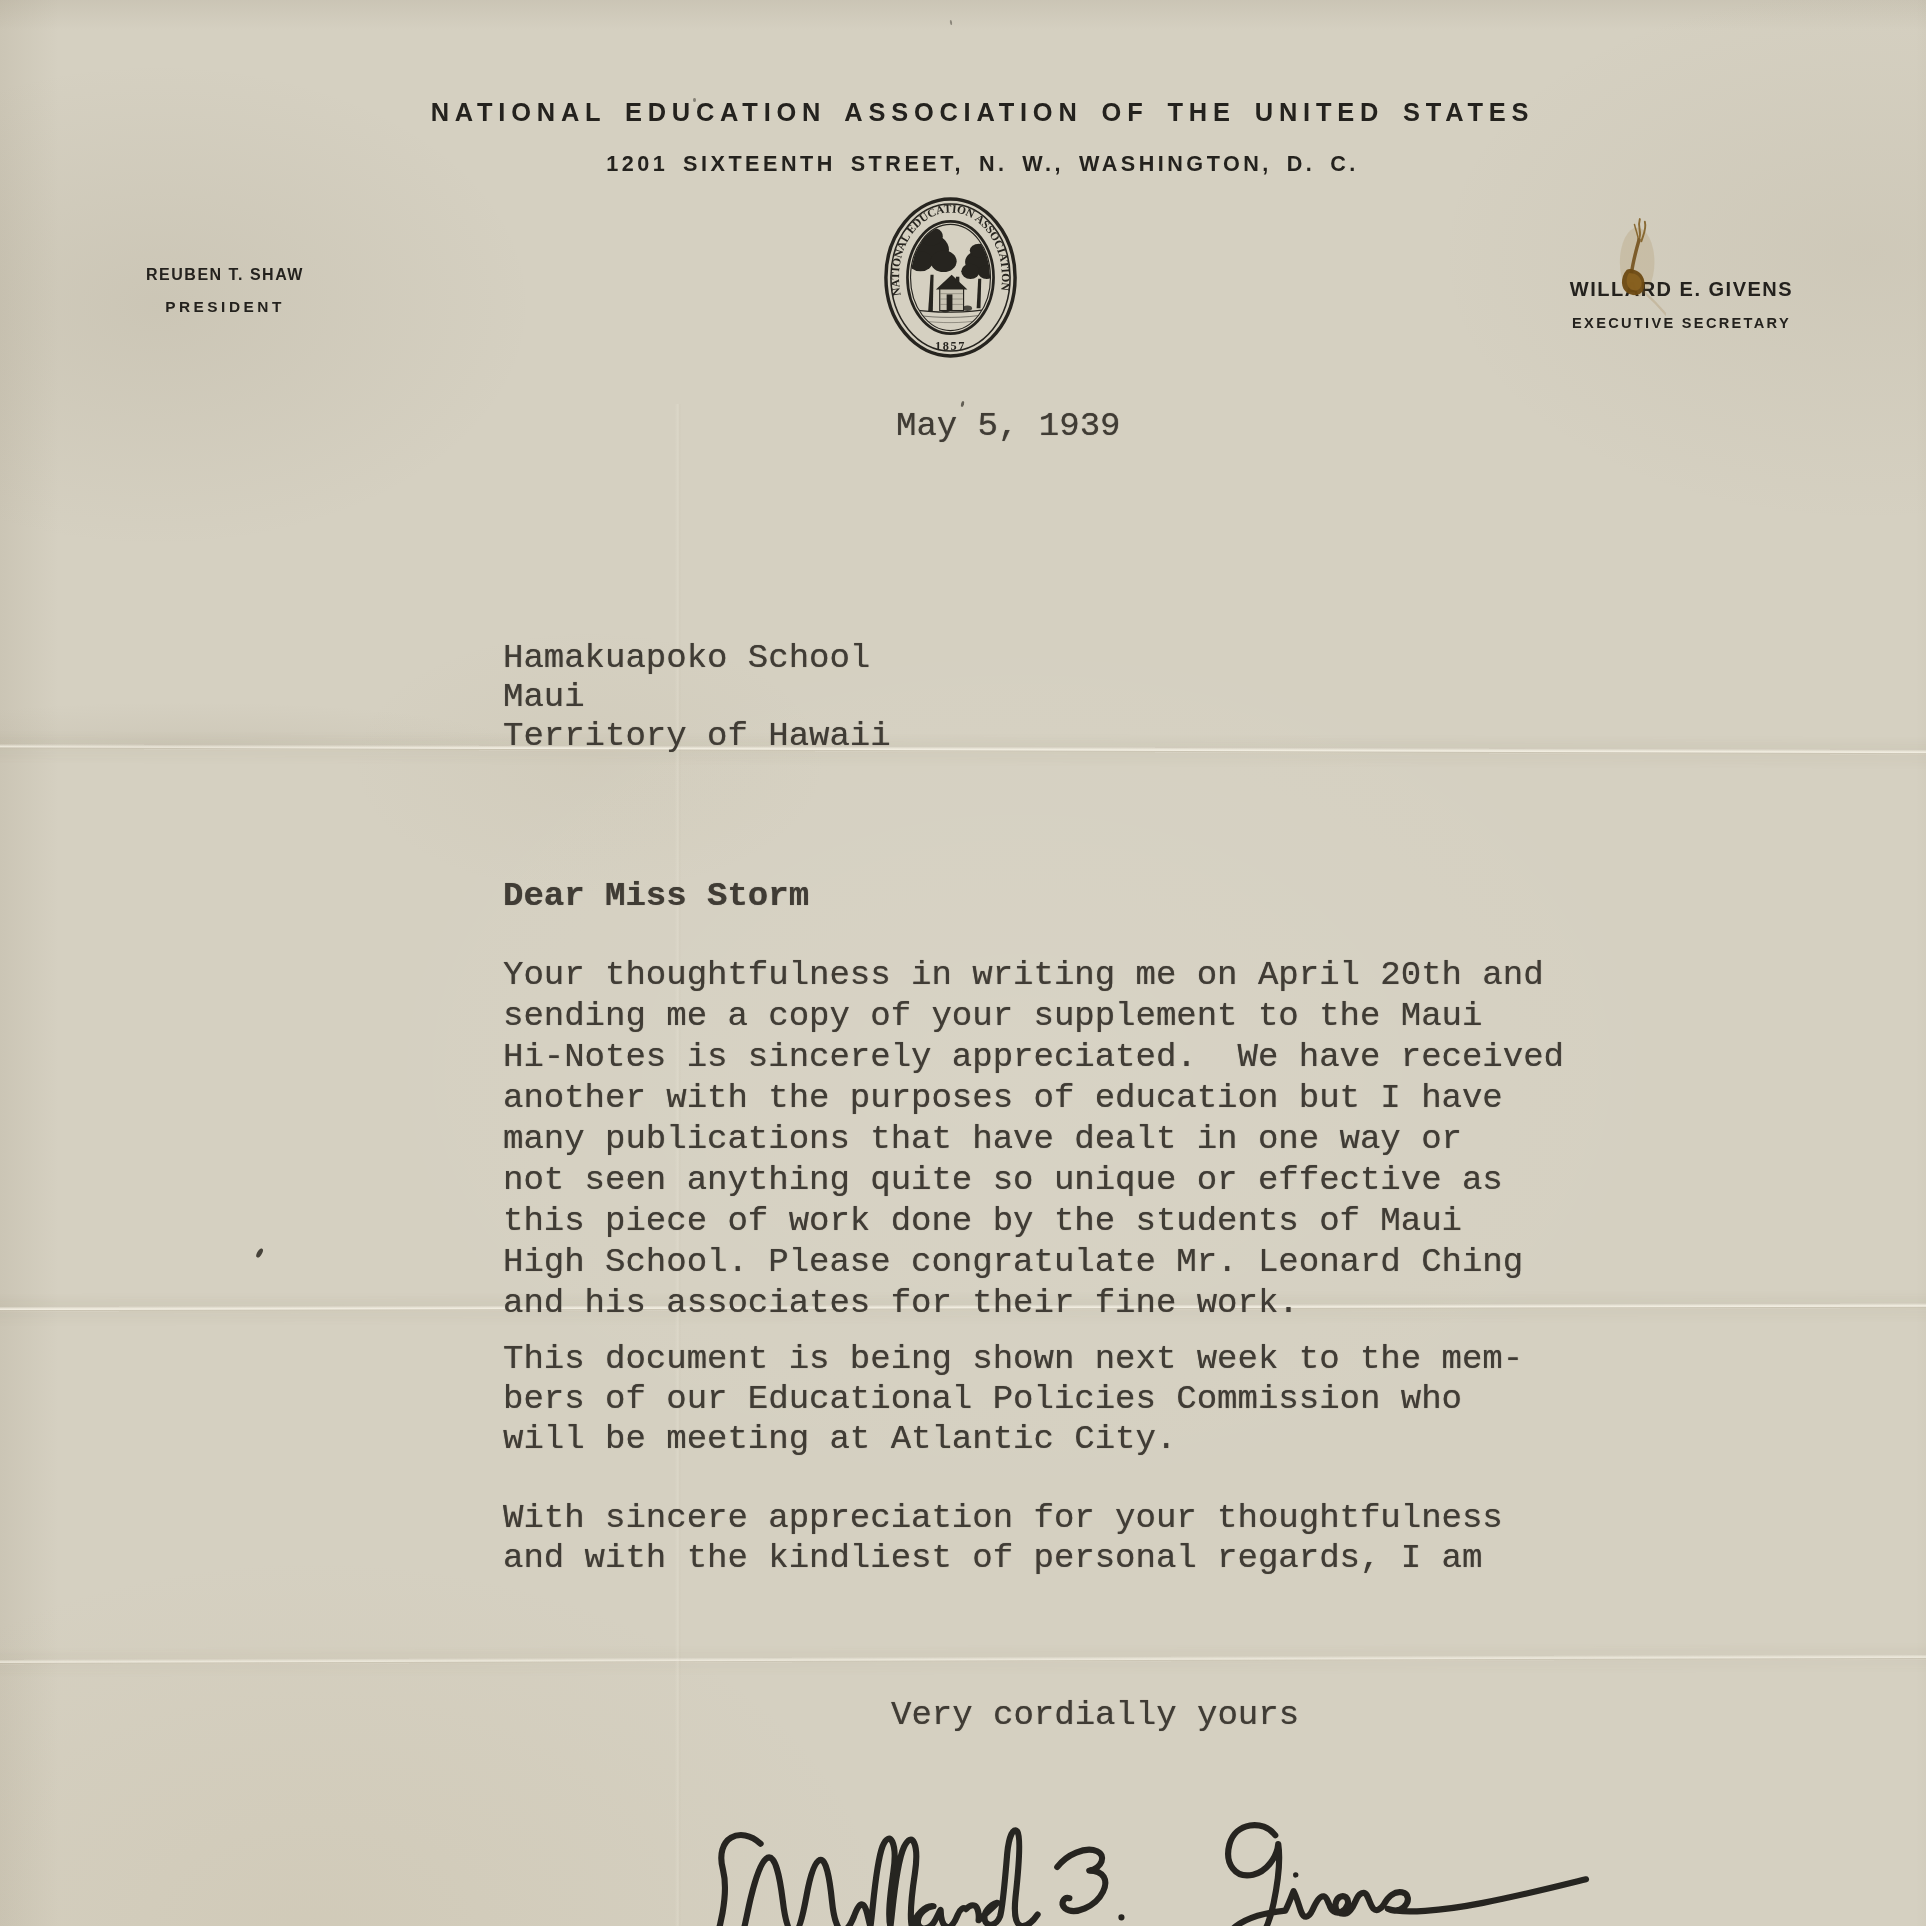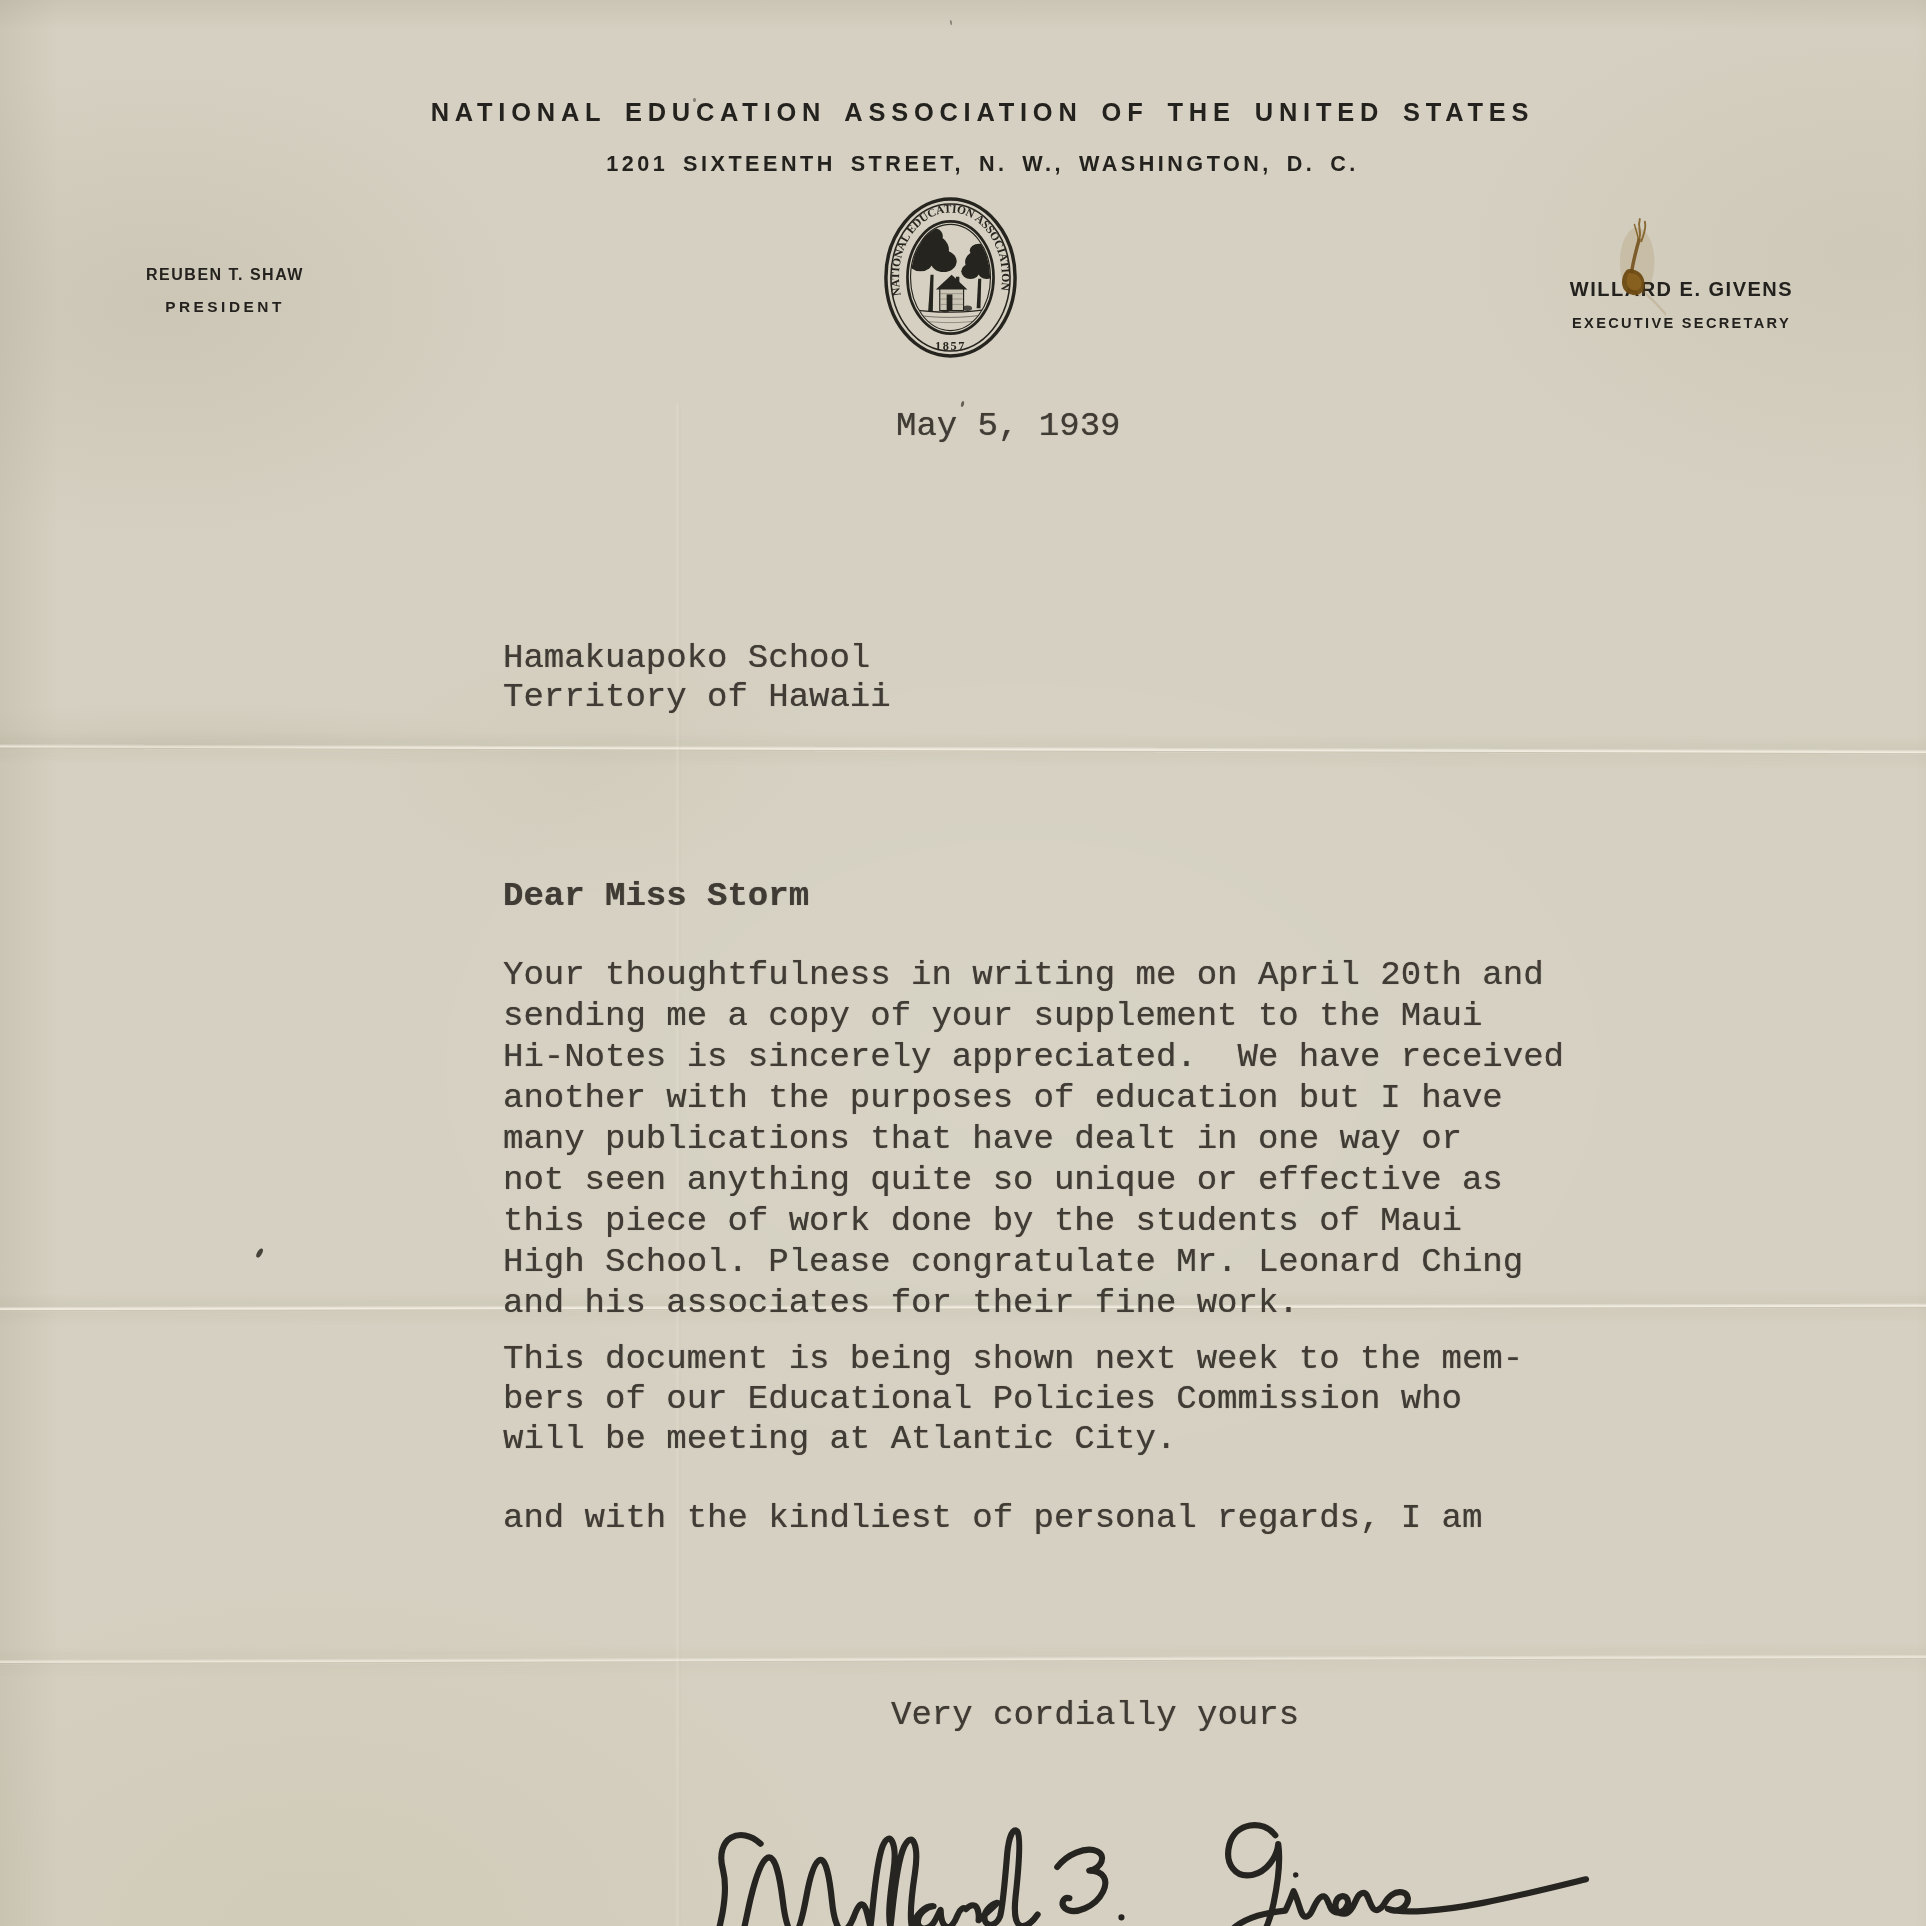--- a/index.html
+++ b/index.html
@@ -171,20 +171,21 @@
       </g>
     </g>
   </svg>
 
   <div class="typed date-line">
     <div class="tline">May 5, 1939</div>
   </div>
 
   <div class="typed recipient">
     <div class="tline">Hamakuapoko School</div>
+    <div class="tline">Maui</div>
     <div class="tline">Territory of Hawaii</div>
   </div>
 
   <div class="typed salutation">
     <div class="tline">Dear Miss Storm</div>
   </div>
 
   <div class="typed para-1">
     <div class="tline">Your thoughtfulness in writing me on April 20th and</div>
     <div class="tline">sending me a copy of your supplement to the Maui</div>
@@ -197,20 +198,21 @@
     <div class="tline">and his associates for their fine work.</div>
   </div>
 
   <div class="typed para-2">
     <div class="tline">This document is being shown next week to the mem-</div>
     <div class="tline">bers of our Educational Policies Commission who</div>
     <div class="tline">will be meeting at Atlantic City.</div>
   </div>
 
   <div class="typed para-3">
+    <div class="tline">With sincere appreciation for your thoughtfulness</div>
     <div class="tline">and with the kindliest of personal regards, I am</div>
   </div>
 
   <div class="typed closing">
     <div class="tline">Very cordially yours</div>
   </div>
 
   <svg class="signature" viewBox="0 0 2400 440" aria-label="Willard E. Givens">
     <g fill="none" stroke="#1b1916" stroke-width="16" stroke-linecap="round" stroke-linejoin="round" opacity="0.94">
       <path d="

